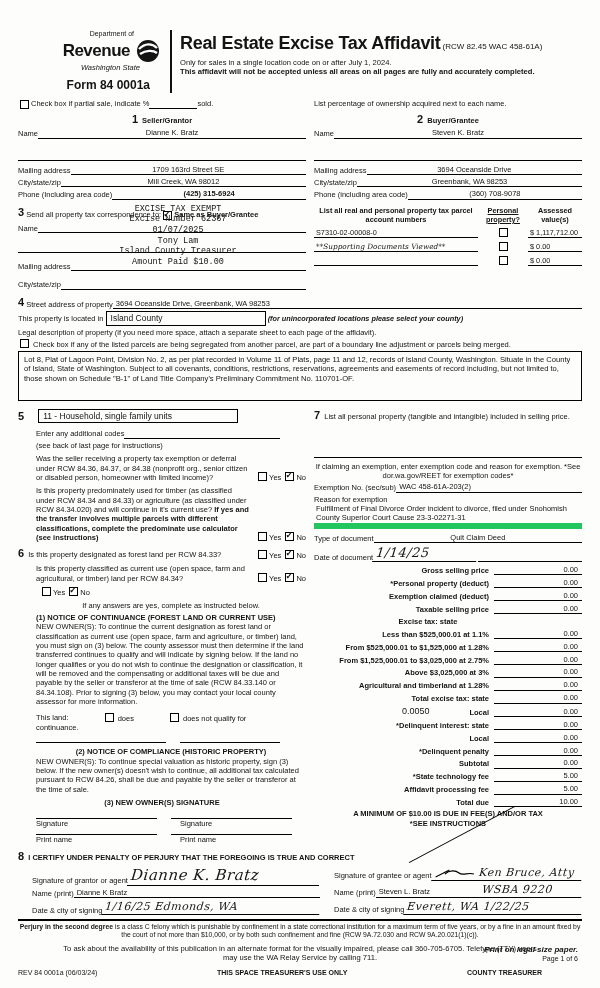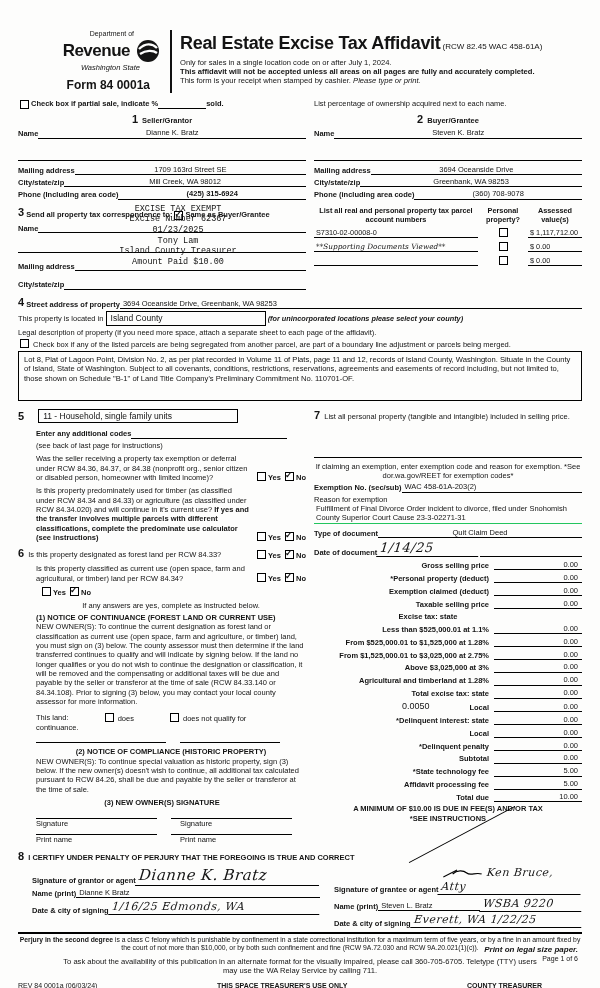--- a/index.html
+++ b/index.html
@@ -21,36 +21,36 @@
   .title-suffix{font-size:8px;}
   .hdr-sub{margin-top:3px;font-size:7.6px;}
   .b{font-weight:bold;} .i{font-style:italic;}
   
   .cb{display:inline-block;width:7px;height:7px;border:1px solid #000;position:relative;
       vertical-align:-1px;margin:0 2px;background:#fff;flex:none;}
   .cb.ck::after{content:"✓";position:absolute;left:-1px;top:-3px;font-size:9px;font-weight:bold;}
   
   .row{display:flex;align-items:flex-end;}
   .fill{flex:1;border-bottom:1px solid #000;min-height:8px;padding:0 3px;}
-  .nowrap{white-space:nowrap;font-weight:bold;}
+  .nowrap{white-space:nowrap;}
   .cols{display:flex;}
   .colL{width:288px;flex:none;padding-right:8px;}
   .colR{flex:1;}
   .secnum{font-size:11px;font-weight:bold;margin-right:2px;}
   .mt2{margin-top:2px;}.mt4{margin-top:4px;text-align:center;}.mt6{margin-top:6px;}.mt8{margin-top:8px;}
   
   .stamp{font-family:"Liberation Mono",monospace;font-size:8.5px;text-align:center;line-height:1.25;}
   .stampwrap{position:relative;}
   .stamp-abs{position:absolute;left:60px;top:-2px;width:200px;}
   
   .ptable{font-size:7.3px;}
   .phead{display:flex;font-weight:bold;text-align:center;}
   .prow{display:flex;align-items:flex-end;margin-top:4px;}
   .pc1{width:160px;border-bottom:1px solid #000;padding:0 2px;}
-  .pc2{width:50px;text-align:center;}
+  .pc2{width:50px;text-align:center;text-decoration:underline;}
   .pc3{flex:1;border-bottom:1px solid #000;padding:0 2px;}
   
   .legalbox{border:1.5px solid #000;padding:3px 5px;min-height:42px;font-size:7.6px;margin-top:1px;}
   .countybox{border:1.5px solid #000;padding:1px 4px;width:150px;display:inline-block;font-size:8.5px;}
   .codebox{border:1.5px solid #000;padding:1px 4px;width:190px;display:inline-block;font-size:8.5px;}
   
   .ynrow{display:flex;align-items:flex-end;margin-top:4px;}
   .yn{white-space:nowrap;margin-left:4px;}
   
   .taxrow{display:flex;justify-content:flex-end;align-items:flex-end;margin-top:2.5px;}
@@ -90,21 +90,20 @@
     </div>
     <div class="hdr-div"></div>
     <div class="hdr-main">
       <div>
         <span class="title">Real Estate Excise Tax Affidavit</span>
         <span class="title-suffix">(RCW 82.45 WAC 458-61A)</span>
       </div>
       <div class="hdr-sub">
         <div>Only for sales in a single location code on or after July 1, 2024.</div>
         <div class="b">This affidavit will not be accepted unless all areas on all pages are fully and accurately completed.</div>
-        <div><span>This form is your receipt when stamped by cashier.</span> <span class="i">Please type or print.</span></div>
       </div>
     </div>
   </div>
 
   <div class="cols mt6">
     <div class="colL row">
       <span class="cb"></span>
       <span class="nowrap">Check box if partial sale, indicate %</span>
       <span class="fill" style="max-width:42px"></span>
       <span class="nowrap">sold.</span>
@@ -180,21 +179,21 @@
           <span class="nowrap">Mailing address</span>
         <span class="fill"></span>
         </div>
       <div class="row" style="margin-top:9px">
           <span class="nowrap">City/state/zip</span>
         <span class="fill"></span>
         </div>
       <div class="stamp stamp-abs">
         <div>EXCISE TAX EXEMPT</div>
         <div>Excise Number 62367</div>
-        <div>01/23/2025</div>
+        <div>01/07/2025</div>
         <div>Tony Lam</div>
         <div>Island County Treasurer</div>
         <div>Amount Paid $10.00</div>
       </div>
     </div>
     <div class="colR ptable">
       <div class="phead">
         <div class="pc1" style="border-bottom:none">List all real and personal property tax parcel account numbers</div>
         <div class="pc2">Personal property?</div>
         <div style="flex:1;text-align:center">Assessed value(s)</div>
@@ -319,21 +318,21 @@
         <span>List all personal property (tangible and intangible) included in selling price.</span>
       </div>
       <div style="border-bottom:1px solid #000;height:34px"></div>
 
       <div class="mt4">If claiming an exemption, enter exemption code and reason for exemption. *See dor.wa.gov/REET for exemption codes*</div>
       <div class="row mt2">
           <span class="nowrap">Exemption No. (sec/sub)</span>
         <span class="fill">WAC 458-61A-203(2)</span>
         </div>
       <div class="mt2">Reason for exemption</div>
-      <div style="border-bottom:1px solid #22c55e;padding:0 2px">Fulfillment of Final Divorce Order incident to divorce, filed under Snohomish County Superior Court Cause 23-3-02271-31</div>
+      <div style="border-bottom:6px solid #22c55e;padding:0 2px">Fulfillment of Final Divorce Order incident to divorce, filed under Snohomish County Superior Court Cause 23-3-02271-31</div>
 
       <div class="row mt4">
           <span class="nowrap">Type of document</span>
         <span class="fill">Quit Claim Deed</span>
         </div>
       <div class="row mt2">
           <span class="nowrap">Date of document</span>
         <span class="fill hand" style="font-size:13px;max-width:150px">1/14/25</span>
         <span class="fill"></span>
         </div>

